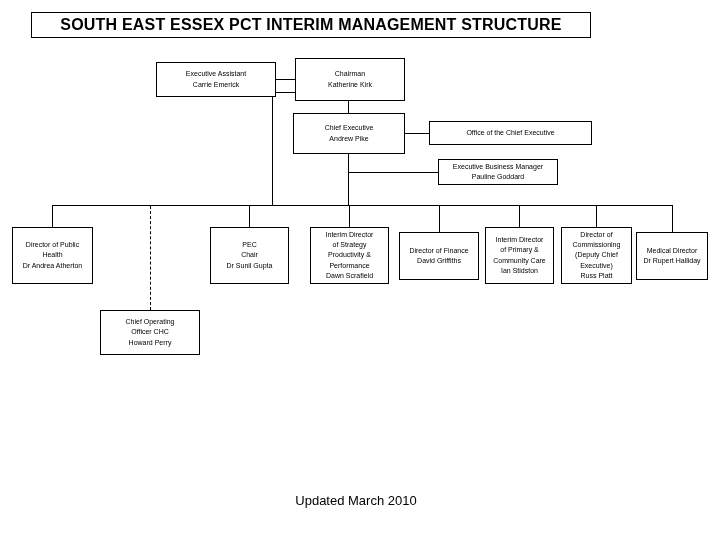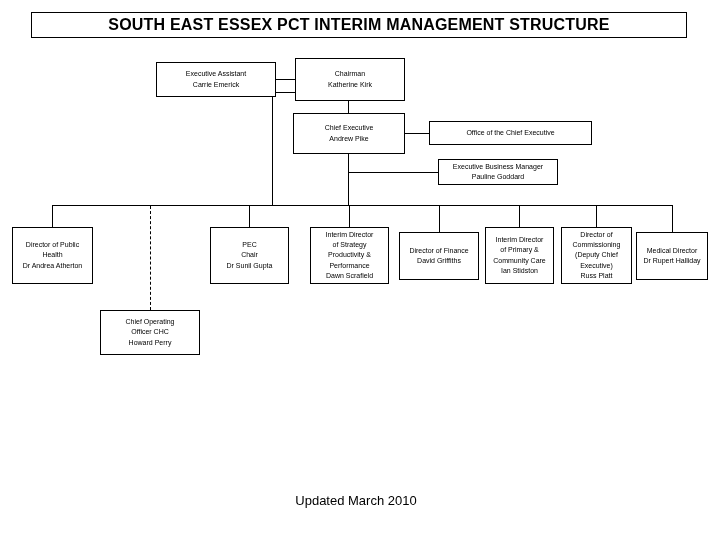--- a/index.html
+++ b/index.html
@@ -18,21 +18,21 @@
     height: 540px;
     background: #ffffff;
     overflow: hidden;
   }
 
   
   .title-banner {
     position: absolute;
     left: 31px;
     top: 12px;
-    width: 656px;
+    width: 560px;
     height: 26px;
     border: 1px solid #000000;
     box-sizing: border-box;
     display: flex;
     align-items: center;
     justify-content: center;
   }
   .title-banner .title-text {
     font-size: 16px;
     font-weight: bold;

